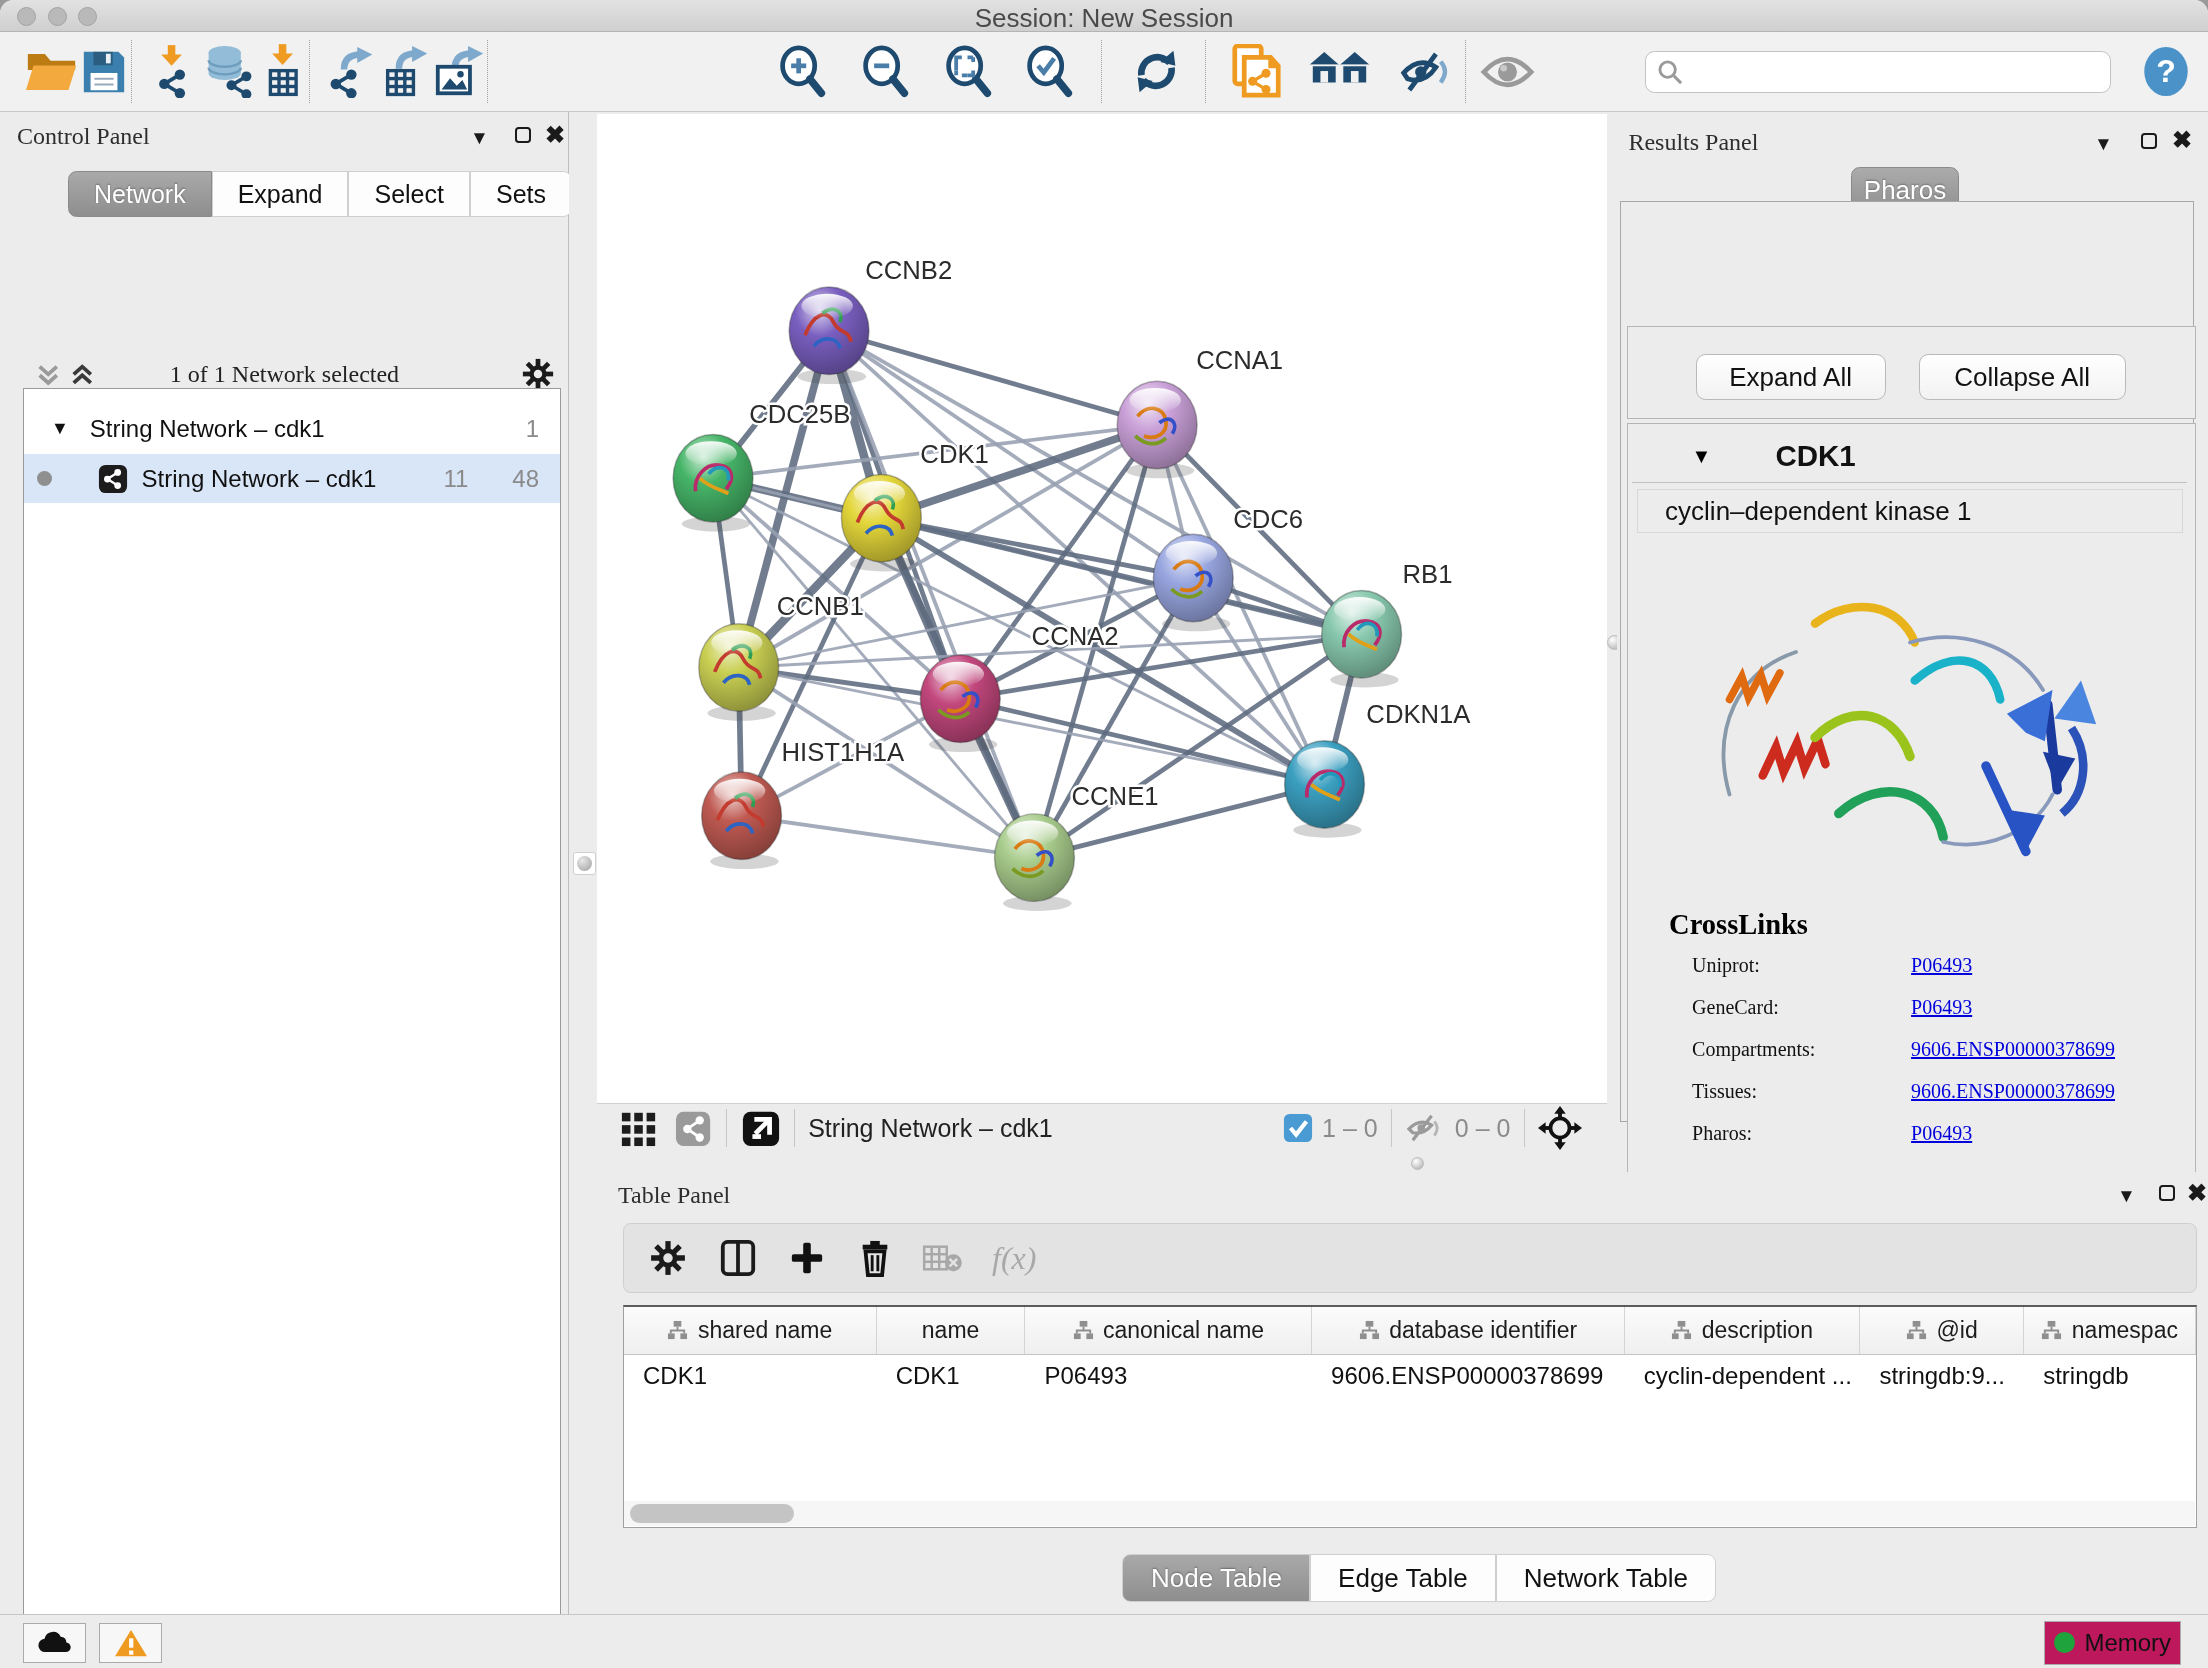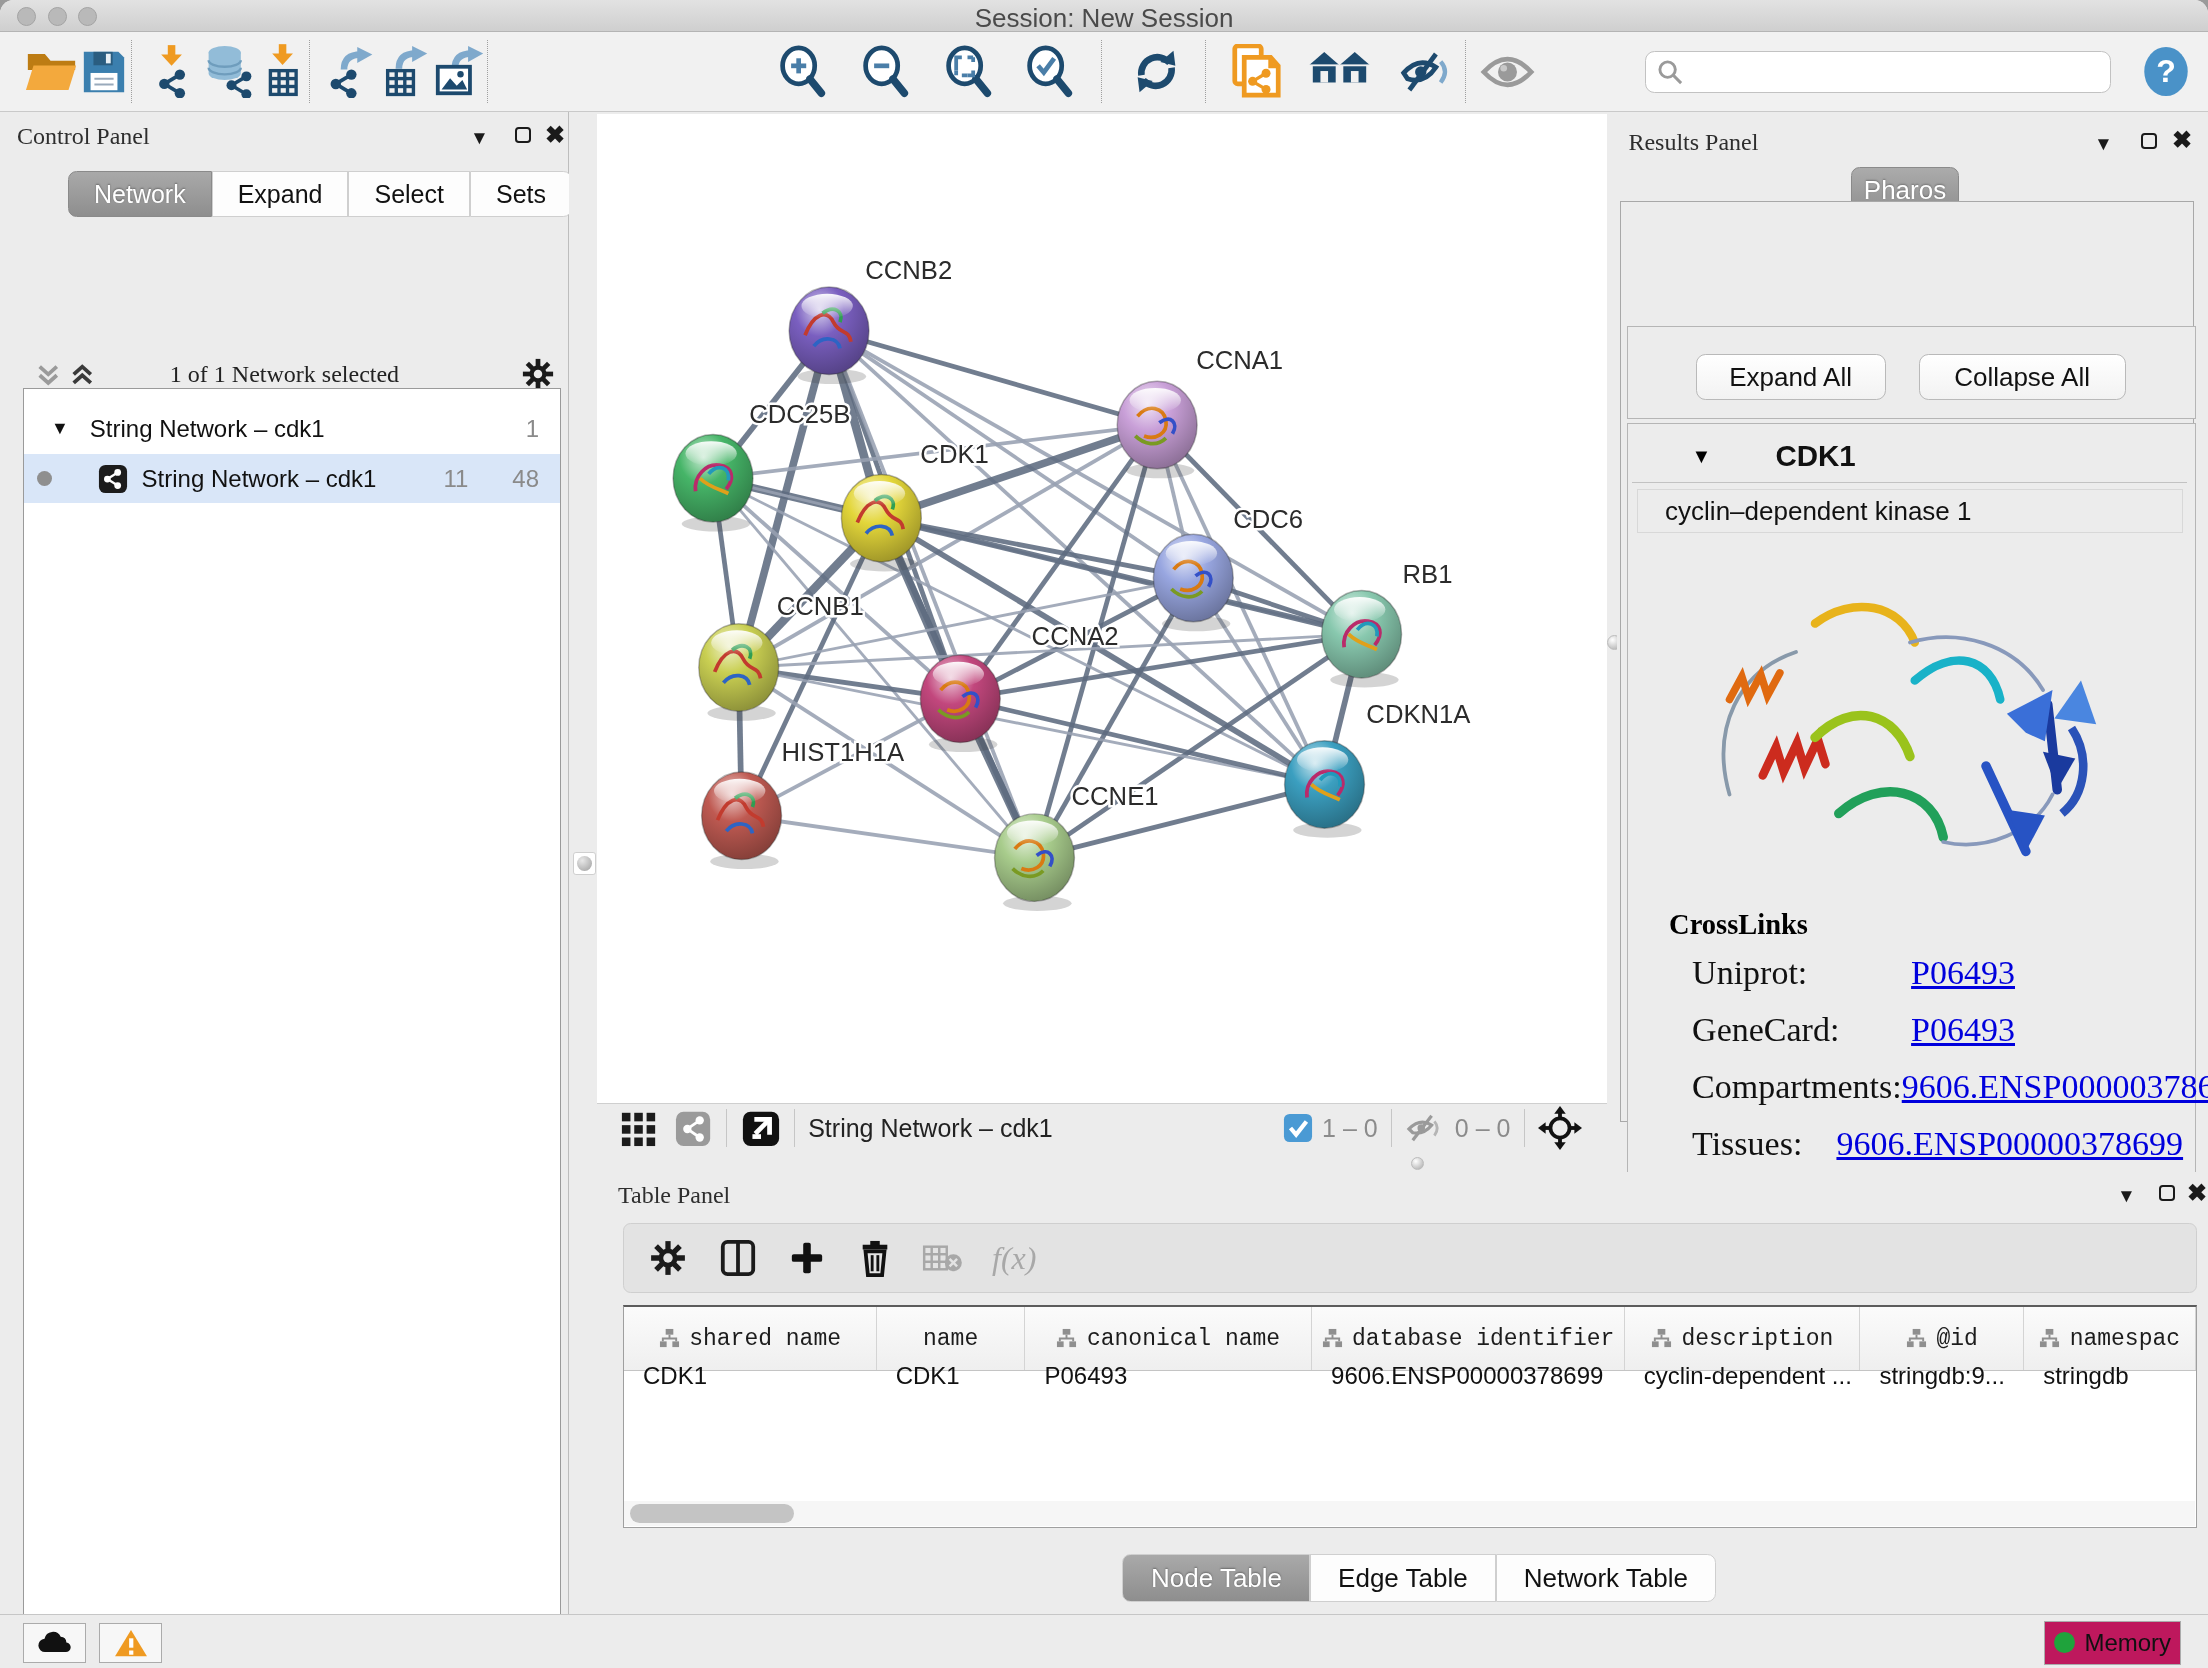--- a/index.html
+++ b/index.html
@@ -61,29 +61,29 @@
   #res-btnbox { position:absolute; left:5.7px; top:124px; width:569px; height:93px; border:1.9px solid #b5b5b5; background:#ececec; }
   .res-btn { position:absolute; top:27px; height:46px; background:linear-gradient(#ffffff,#f2f2f2); border:1px solid #b9b9b9; border-radius:9.5px;
      font-size:26px; color:#111; display:flex; align-items:center; justify-content:center; }
   #res-box { position:absolute; left:5.7px; top:221px; width:569px; height:786px; border:1.9px solid #b5b5b5; background:#ececec; }
   #string-tab { position:absolute; left:234px; top:55px; width:108px; height:46px; background:linear-gradient(#ababab,#909090); border:1px solid #8a8a8a;
      border-radius:8.6px; color:#fff; font-size:26px; display:flex; align-items:center; justify-content:center; text-shadow:0 -1px 1.9px rgba(0,0,0,.3); }
   #cdk1-hdr { position:absolute; left:4.8px; top:5.7px; width:555px; height:53px; border-bottom:1.9px solid #c2c2c2; }
   #cdk1-desc { position:absolute; left:9.5px; top:65px; width:546px; height:44px; border:1px solid #d8d8d8; font-size:26px; color:#111; padding-left:27px; display:flex; align-items:center; }
   #crosslinks { position:absolute; left:9.5px; top:485px; width:546px; font-family:"Liberation Serif", serif; }
   #crosslinks h3 { font-size:28.5px; color:#000; margin-left:32px; margin-bottom:13.3px; }
-  .cl-row { display:flex; margin-left:55px; margin-bottom:19px; font-size:34px; }
+  .cl-row { display:flex; margin-left:55px; margin-bottom:19px; font-size:20px; }
   .cl-label { width:219px; color:#111; }
   .cl-val { color:#0000dd; text-decoration:underline; }
 
   
   #tablepanel { position:absolute; left:597px; top:1172px; width:1611px; height:442px; background:#ececec; }
   #tp-toolbar { position:absolute; left:26px; top:51px; width:1574px; height:70px; background:#e3e3e3; border:1px solid #cfcfcf; border-radius:7.6px; display:flex; align-items:center; }
   #tp-table { position:absolute; left:26px; top:133px; width:1574px; height:223px; background:#fff; border:1px solid #9f9f9f; border-top:2.9px solid #5c5c5c; }
-  .th-row { position:absolute; left:0; top:0; width:100%; height:64px; background:linear-gradient(#fbfbfb,#efefef); border-bottom:1.9px solid #c4c4c4; display:flex;font-family:Liberation Mono, monospace; }
+  .th-row { position:absolute; left:0; top:0; width:100%; height:48px; background:linear-gradient(#fbfbfb,#efefef); border-bottom:1.9px solid #c4c4c4; display:flex; }
   .th-cell { display:flex; align-items:center; justify-content:center; font-size:23px; color:#1c1c1c; border-right:1px solid #d4d4d4; overflow:hidden; }
   .td-row { position:absolute; left:0; top:48px; width:100%; height:42px; display:flex; }
   .td-cell { font-size:24px; color:#111; padding-left:19px; display:flex; align-items:center; overflow:hidden; white-space:nowrap; }
   #tp-scroll { position:absolute; left:27px; top:329px; width:1571px; height:25px; background:#f6f6f6; }
   #tp-thumb { position:absolute; left:5.7px; top:2.9px; width:164px; height:19px; background:#c4c4c4; border-radius:9.5px; }
   #tp-tabs { position:absolute; left:525px; top:382px; display:flex; }
   .tp-tab { height:48px; padding:0 27px; font-size:26px; display:flex; align-items:center; background:#fdfdfd; border:1px solid #cfcfcf; color:#111; }
   .tp-tab.sel { background:linear-gradient(#a9a9a9,#8e8e8e); color:#fff; text-shadow:0 -1px 1.9px rgba(0,0,0,.35);padding-left:28px; }
   .tp-tab:first-child { border-radius:8.6px 0 0 8.6px; }
   .tp-tab:last-child { border-radius:0 8.6px 8.6px 0; }

